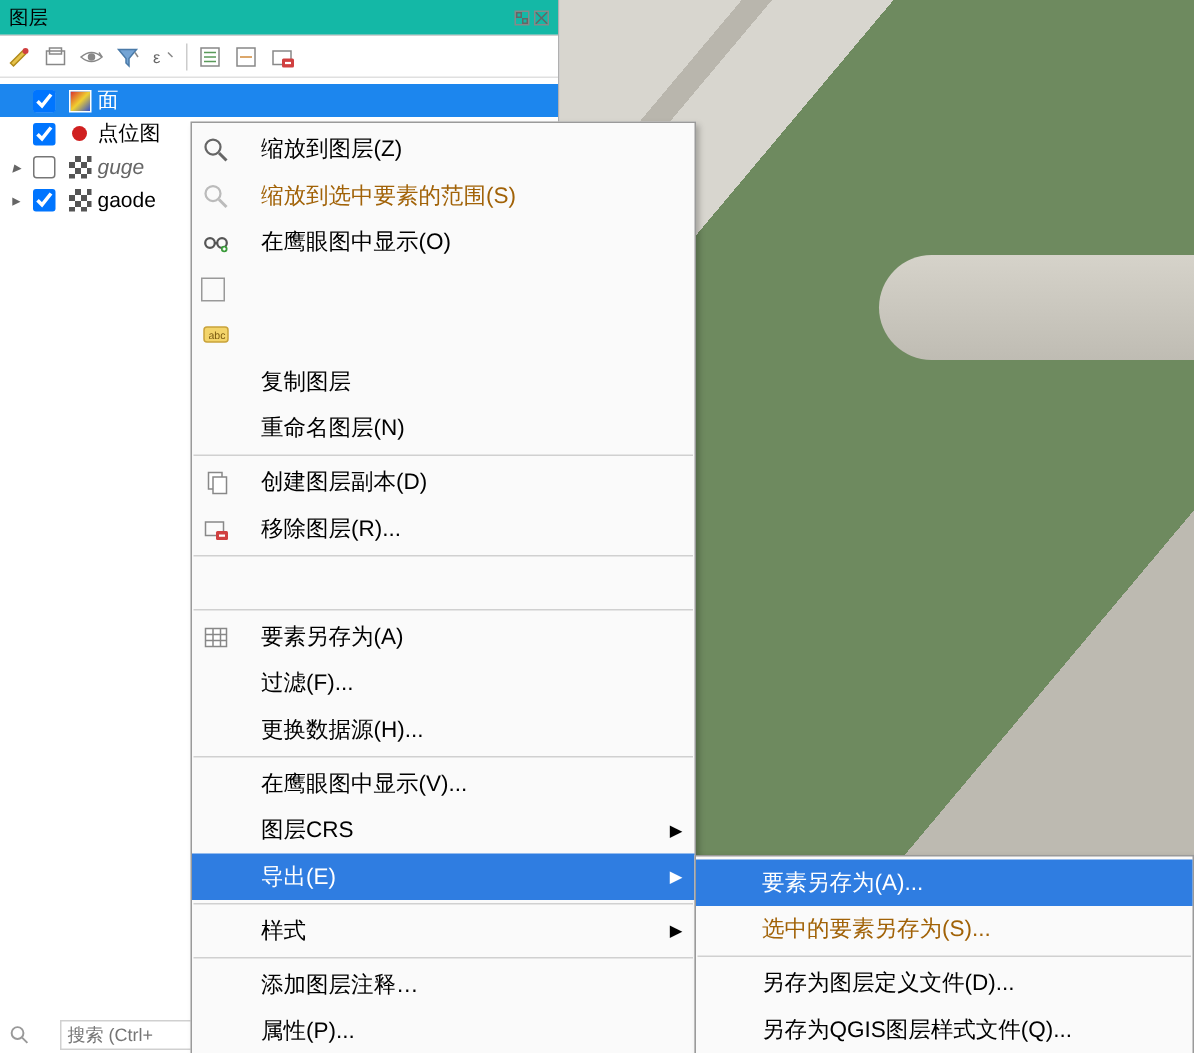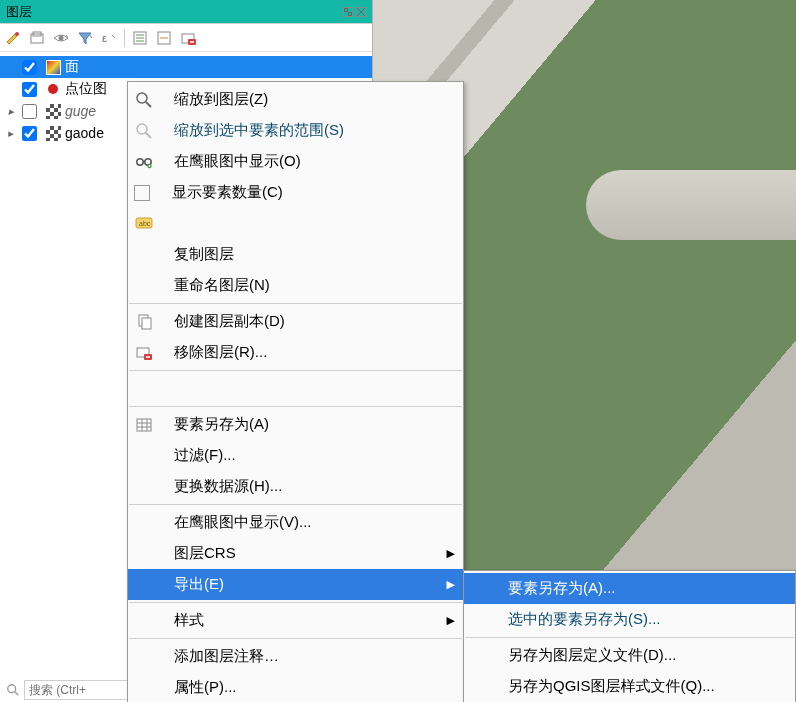--- a/index.html
+++ b/index.html
@@ -25,39 +25,39 @@
 .sym-poly { width: 15px; height: 15px; background: linear-gradient(135deg, #d93030, #f0d030, #3050d0); border: 1px solid #333; }
 .tree .layer-row.selected .sym-poly { border-color:#fff; }
 .sym-point { width: 10px; height: 10px; background: #d02020; border-radius: 50%; }
 .sym-raster { width: 15px; height: 15px; background: #fff; position: relative; }
 .sym-raster::before { content:""; position:absolute; inset:0; background-image:
   linear-gradient(45deg,#555 25%,transparent 25%,transparent 75%,#555 75%),
   linear-gradient(45deg,#555 25%,transparent 25%,transparent 75%,#555 75%);
   background-size: 8px 8px; background-position: 0 0, 4px 4px; }
 .layer-label { white-space: nowrap; overflow: hidden; }
 
-.search-row { position: absolute; left: 6px; bottom: 2px; display:flex; align-items:center; gap:4px; color:#999; font-size:13px; }
+.search-row { position: absolute; left: 6px; bottom: 2px; display:flex; align-items:center; gap:20px; color:#999; font-size:13px; }
 .search-row .mag { font-size:14px; }
 .search-field { border:1px solid #d0d0d0; background:#fff; height:20px; width:160px; font-size:12px; color:#aaa; padding:0 4px; }
 
 
 .map-canvas { position:absolute; left:373px; top:0; right:0; bottom:0;
   background:
     radial-gradient(circle at 60% 50%, #6e8a5f 0 22%, transparent 22%),
     radial-gradient(circle at 55% 44%, #9db78c 0 3%, transparent 3%),
     linear-gradient(130deg, #d8d6cf 0 12%, #b9b6ad 12% 14%, #d8d6cf 14% 22%, #6e8a5f 22% 70%, #bdbab1 70% 100%);
 }
 .map-canvas::after{content:"";position:absolute;right:0;top:170px;width:210px;height:70px;
   background:linear-gradient(180deg,#d6d3ca,#bfbcb3);border-radius:40px 0 0 40px;}
 
 
 .ctx { position:absolute; left:127px; top:81px; width:337px; background:#fafafa; border:1px solid #9a9a9a; box-shadow:2px 2px 4px rgba(0,0,0,.25); padding:2px 0; font-size:15px; }
 .ctx-item { display:flex; align-items:center; height:31px; padding:0 8px 0 6px; cursor:default; }
 .ctx-item.highlight { background:#2f7de1; color:#fff;align-items:center; }
-.ctx-item.disabled { color:#0c4a6e; }
+.ctx-item.disabled { color:#a16207; }
 .ctx-icon { width:20px; height:20px; margin-right:8px; display:flex; align-items:center; justify-content:center; flex-shrink:0; }
 .ctx-check { width:16px; height:16px; border:1px solid #999; margin-right:10px; flex-shrink:0; }
 .ctx-label { flex:1;margin-left:12px; }
 .ctx-arrow { font-size:11px; margin-left:6px; }
 .ctx-sep { height:1px; background:#d0d0d0; margin:2px 1px; }
 
 
 .submenu { position:absolute; left:463px; top:570px; width:333px; background:#fafafa; border:1px solid #9a9a9a; box-shadow:2px 2px 4px rgba(0,0,0,.25); padding:2px 0; font-size:15px; }
 .submenu .ctx-item { padding-left:32px; }
 
@@ -213,21 +213,20 @@
           <circle cx="13" cy="9" r="3.2" fill="none" stroke="#555" stroke-width="1.5"></circle>
           <path d="M8 9 h2" stroke="#555" stroke-width="1.5"></path>
           <circle cx="14.5" cy="13" r="2.2" fill="#3a9a3a"></circle>
           <path d="M14.5 12 v2 M13.5 13 h2" stroke="#fff"></path>
         </svg>
       </span>
     <span class="ctx-label">在鹰眼图中显示(O)</span>
   </div>
   <div class="ctx-item">
     <span class="ctx-check"></span>
-    <span class="ctx-label">显示要素数量(C)</span>
   </div>
   <div class="ctx-item">
     <span class="ctx-icon">
         <svg width="18" height="14" viewBox="0 0 18 14">
           <rect x="1" y="1" width="16" height="10" rx="2" fill="#f3d46a" stroke="#c9a23a"></rect>
           <text x="4" y="9" font-size="7" fill="#7a5a10">abc</text>
         </svg>
       </span>
   </div>
   <div class="ctx-item">

